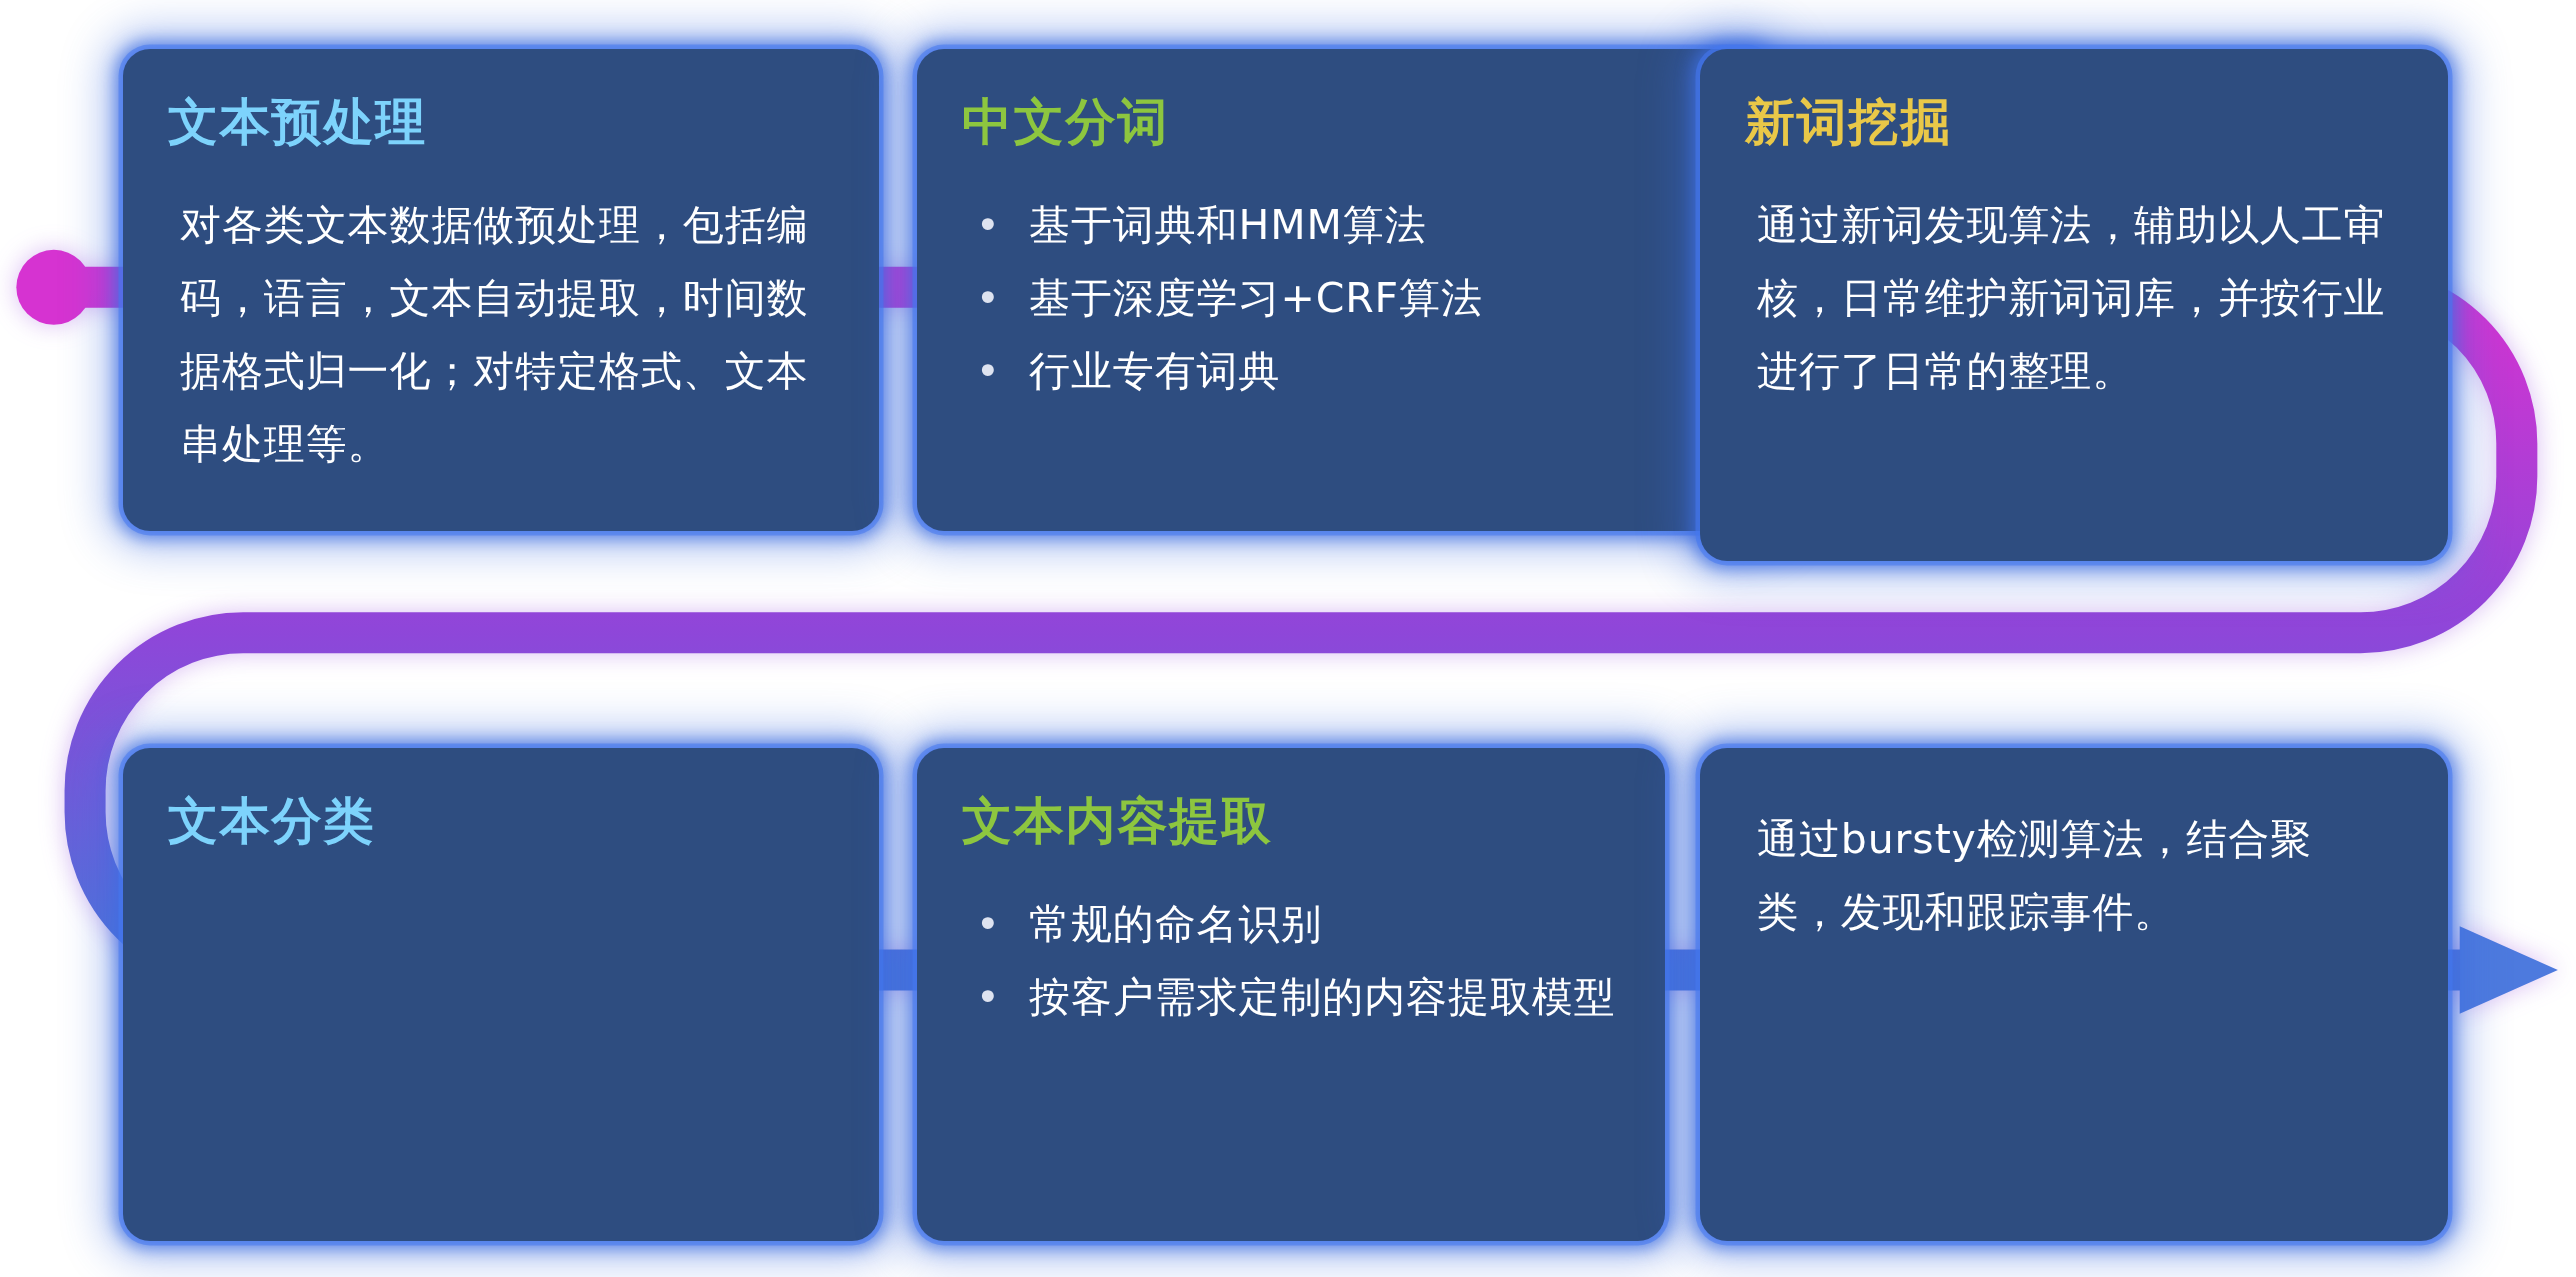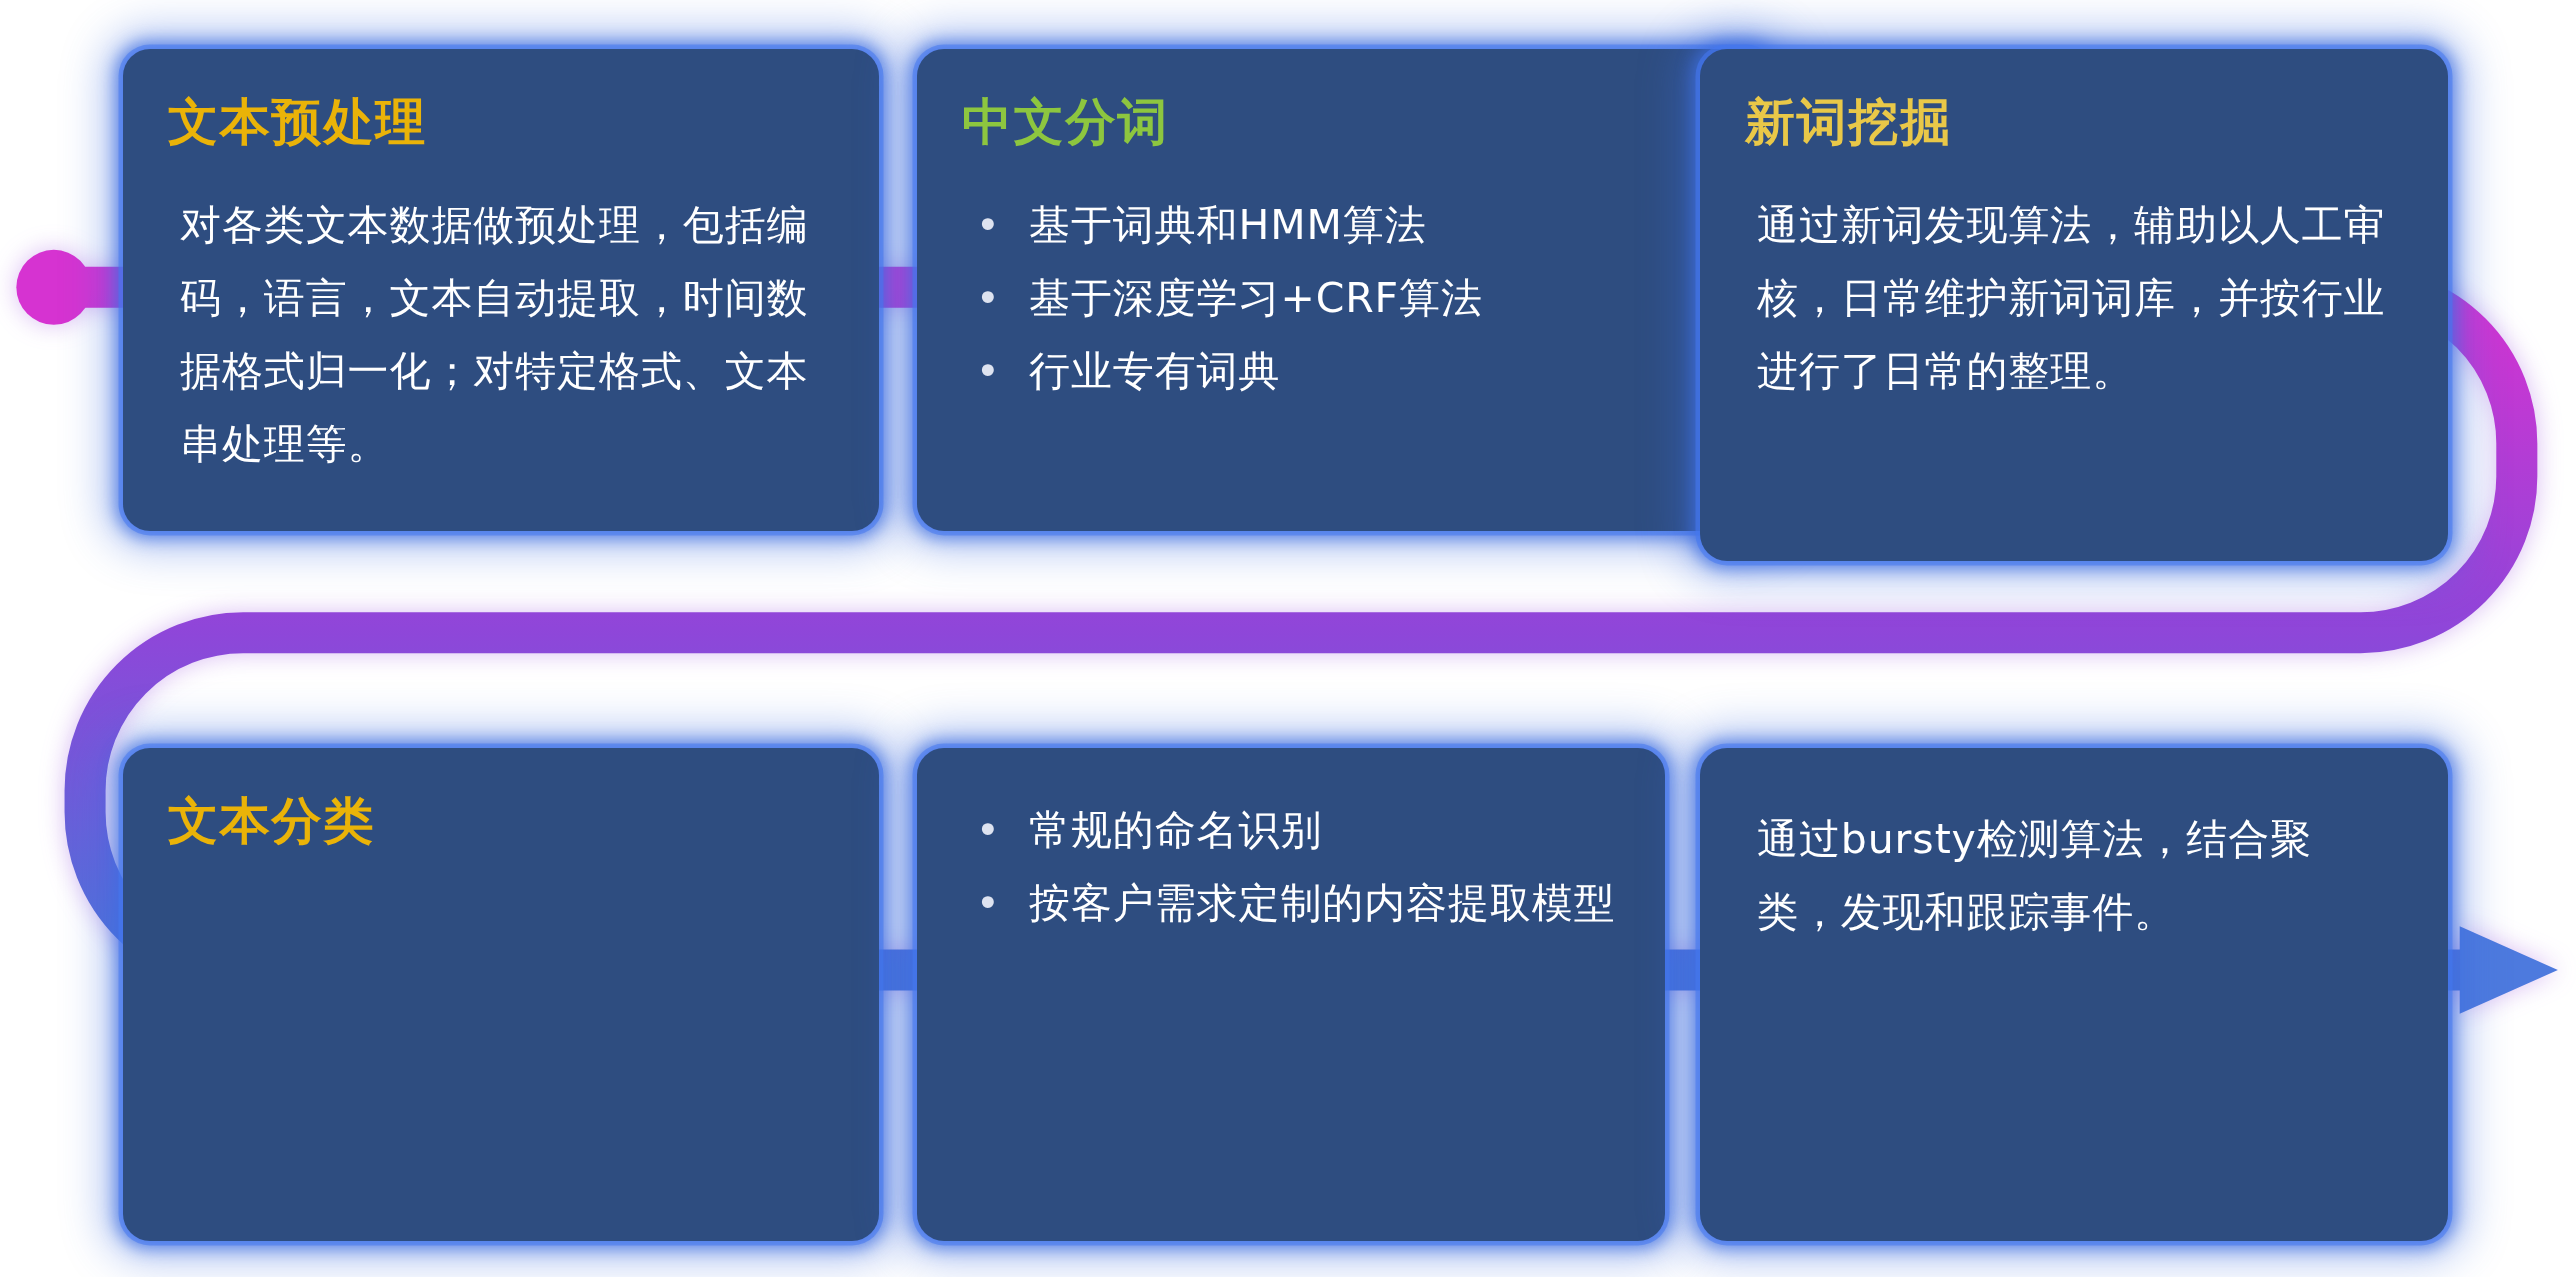--- a/index.html
+++ b/index.html
@@ -40,21 +40,21 @@
   .card-5 { left: 917px; top: 748px; width: 748px; height: 493px; }
   .card-6 { left: 1700px; top: 748px; width: 748px; height: 493px; }
 
   .card-title {
     font-size: 50px;
     font-weight: bold;
     line-height: 1.2;
     margin: 0 0 37px 0;
     letter-spacing: 1.8px;
   }
-  .title-green-dark  { color: #eab308; }
+  .title-green-dark  { color: #7dd3fc; }
   .title-green-light { color: #8dc63f; }
   .title-yellow      { color: #e9c848; }
 
   .card-body {
     margin: 12px;
     color: #ffffff;
     font-size: 41px;
     line-height: 1.78;
     letter-spacing: 0.9px;
   }
@@ -124,20 +124,21 @@
   <div class="card card-3">
     <h2 class="card-title title-yellow">新词挖掘</h2>
     <p class="card-body">通过新词发现算法，辅助以人工审核，日常维护新词词库，并按行业进行了日常的整理。</p>
   </div>
 
   <div class="card card-4">
     <h2 class="card-title title-green-dark">文本分类</h2>
   </div>
 
   <div class="card card-5">
+    <h2 class="card-title title-green-light">文本内容提取</h2>
     <ul class="card-bullets">
       <li>常规的命名识别</li>
       <li>按客户需求定制的内容提取模型</li>
     </ul>
   </div>
 
   <div class="card card-6">
     <p class="card-body">通过bursty检测算法，结合聚类，发现和跟踪事件。</p>
   </div>
 

